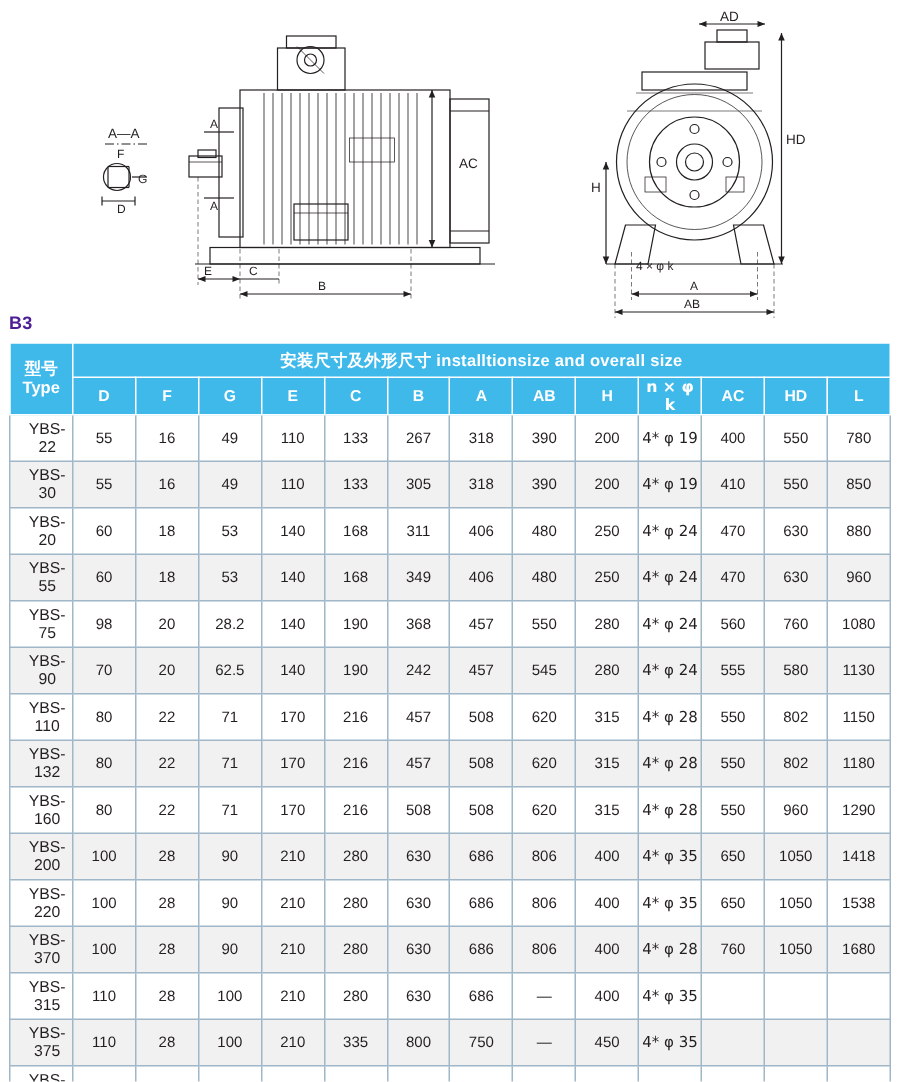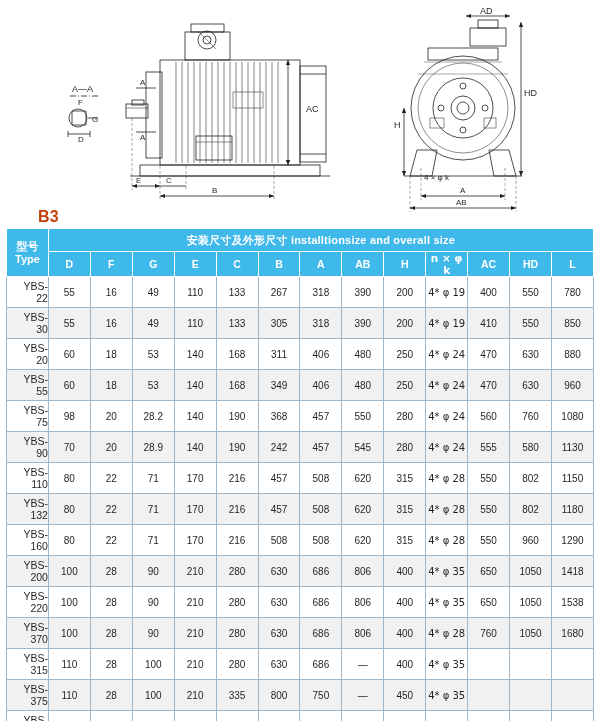--- a/index.html
+++ b/index.html
@@ -12,23 +12,22 @@
     overflow:hidden;
   }
   .page{position:relative;width:600px;height:721px;}
 
   
   .drawing{position:relative;width:600px;height:222px;}
   .drawing svg{display:block;}
 
   .b3-label{
     position:absolute;left:6px;top:208px;
-    font-size:16px;font-weight:bold;color:#c2410c;
+    font-size:12px;font-weight:bold;color:#4c1d95;
     letter-spacing:.2px;
-    margin-left:32px;
   }
 
   
   .table-wrap{position:absolute;left:6px;top:228px;width:588px;}
   table{border-collapse:collapse;width:588px;table-layout:fixed;}
   th,td{
     border:1px solid #9fb7c8;
     text-align:center;
     vertical-align:middle;
     font-size:10px;
@@ -54,21 +53,21 @@
     font-size:11px;
     padding:2px 0;
   }
   tbody td{
     background:#ffffff;
   }
   tbody tr:nth-child(even) td{
     background:#f1f1f1;
   }
   tbody td.model{
-    text-align:right;
+    text-align:center;
     padding-left:8px;
     font-size:10.5px;
     background:#ffffff;
   }
   tbody tr:nth-child(even) td.model{
     background:#f1f1f1;
   }
   .phi{font-family:"DejaVu Sans", sans-serif;}
 </style>
 </head>
@@ -341,21 +340,21 @@
           <td>280</td>
           <td class="phi">4* φ 24</td>
           <td>560</td>
           <td>760</td>
           <td>1080</td>
         </tr>
         <tr>
           <td class="model">YBS-90</td>
           <td>70</td>
           <td>20</td>
-          <td>28.9</td>
+          <td>62.5</td>
           <td>140</td>
           <td>190</td>
           <td>242</td>
           <td>457</td>
           <td>545</td>
           <td>280</td>
           <td class="phi">4* φ 24</td>
           <td>555</td>
           <td>580</td>
           <td>1130</td>

